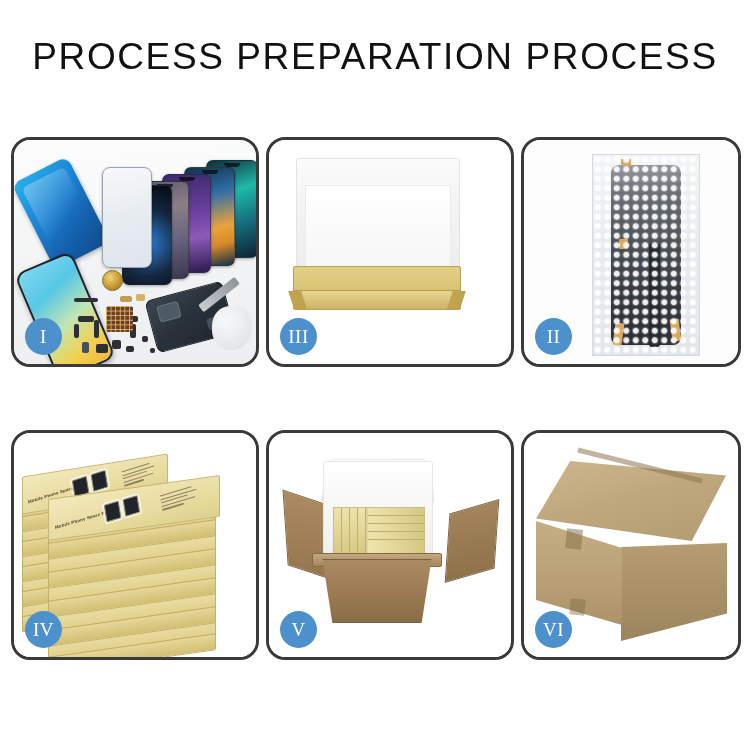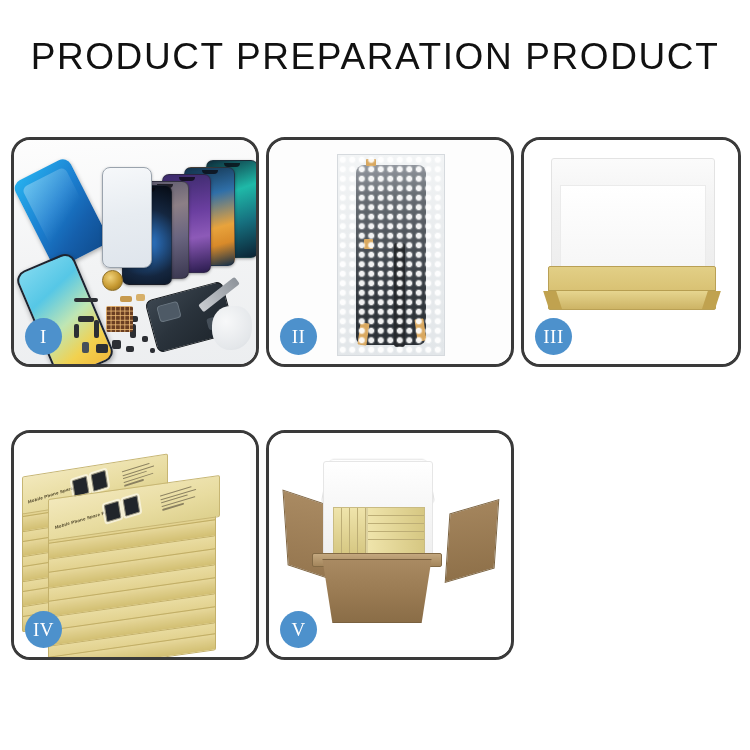--- a/index.html
+++ b/index.html
@@ -378,21 +378,21 @@
   }
   .p6-tab2 {
     position:absolute; left:46px; top:166px; width:15px; height:16px;
     background: rgba(130,108,74,.45); transform: rotate(6deg);
   }
 </style>
 </head>
 <body>
 
 <div class="header">
-  <div class="page-title">PRODUCT PREPARATION PRODUCT</div>
+  <div class="page-title">PROCESS PREPARATION PROCESS</div>
 </div>
 
 <div class="grid">
 
   <div class="panel">
     <div class="panel-stage">
       <div class="p1-bg"></div>
       <div class="p1-phone-row">
         <div class="ph p-e">
             <span class="notch"></span>
@@ -433,48 +433,48 @@
         <i class="prt" style="left:78px; top:58px; width:5px;  height:5px;"></i>
       </div>
       <div class="p1-tool"></div>
       <div class="p1-hand"></div>
     </div>
     <div class="badge">I</div>
   </div>
 
   <div class="panel">
     <div class="panel-stage">
+      <div class="p3-bg"></div>
+      <div class="p3-lid"></div>
+      <div class="p3-lid-inner"></div>
+      <div class="p3-foam-dark"></div>
+      <div class="p3-tray">
+        <div class="p3-tray-front"></div>
+        <i class="p3-tray-lcorner"></i>
+        <i class="p3-tray-rcorner"></i>
+      </div>
+    </div>
+    <div class="badge">III</div>
+  </div>
+
+  <div class="panel">
+    <div class="panel-stage">
       <div class="p2-bg"></div>
       <div class="p2-bag">
         <div class="p2-part">
           <div class="p2-flex"></div>
         </div>
         <i class="p2-tape p2-t1"></i>
         <i class="p2-tape p2-t2"></i>
         <i class="p2-tape p2-t3"></i>
         <i class="p2-tape p2-t4"></i>
         <div class="p2-bubbles"></div>
       </div>
     </div>
     <div class="badge">II</div>
-  </div>
-
-  <div class="panel">
-    <div class="panel-stage">
-      <div class="p3-bg"></div>
-      <div class="p3-lid"></div>
-      <div class="p3-lid-inner"></div>
-      <div class="p3-foam-dark"></div>
-      <div class="p3-tray">
-        <div class="p3-tray-front"></div>
-        <i class="p3-tray-lcorner"></i>
-        <i class="p3-tray-rcorner"></i>
-      </div>
-    </div>
-    <div class="badge">III</div>
   </div>
 
   <div class="panel">
     <div class="panel-stage">
       <div class="p4-bg"></div>
       <div class="p4-stack">
         <div class="bx bxL bxL5">
             <span class="bx-side"></span>
           </div>
         <div class="bx bxL bxL4">
@@ -560,14 +560,26 @@
             <i style="top:32px"></i>
             <i style="top:39px"></i>
         </span>
       </div>
       <div class="p5-carton-rim"></div>
       <div class="p5-carton"></div>
     </div>
     <div class="badge">V</div>
   </div>
 
+  <div class="panel">
+    <div class="panel-stage">
+      <div class="p6-bg"></div>
+      <div class="p6-top"></div>
+      <div class="p6-side"></div>
+      <div class="p6-front"></div>
+      <div class="p6-seam"></div>
+      <div class="p6-tab1"></div>
+      <div class="p6-tab2"></div>
+    </div>
+    <div class="badge">VI</div>
+  </div>
 
 </div>
 
 </body></html>

